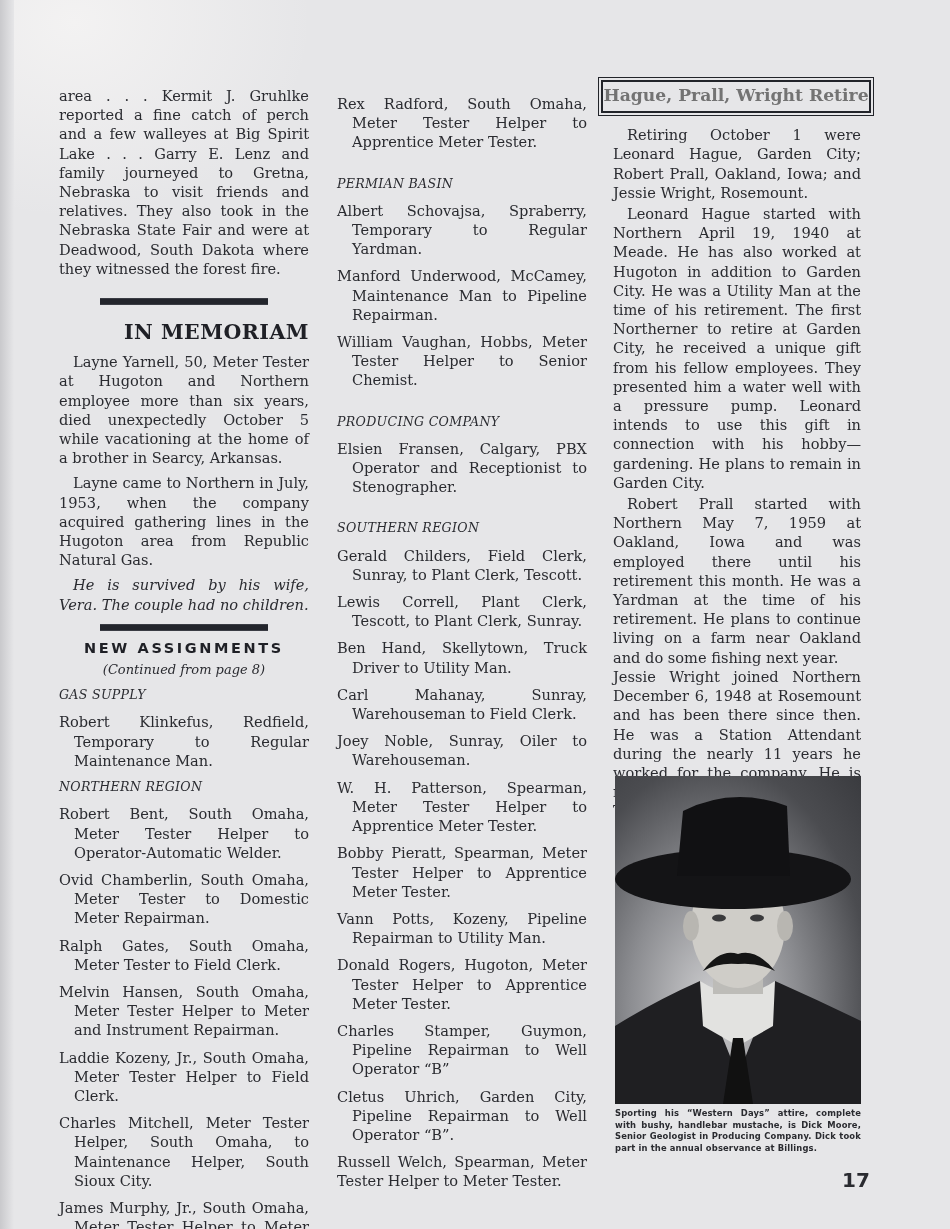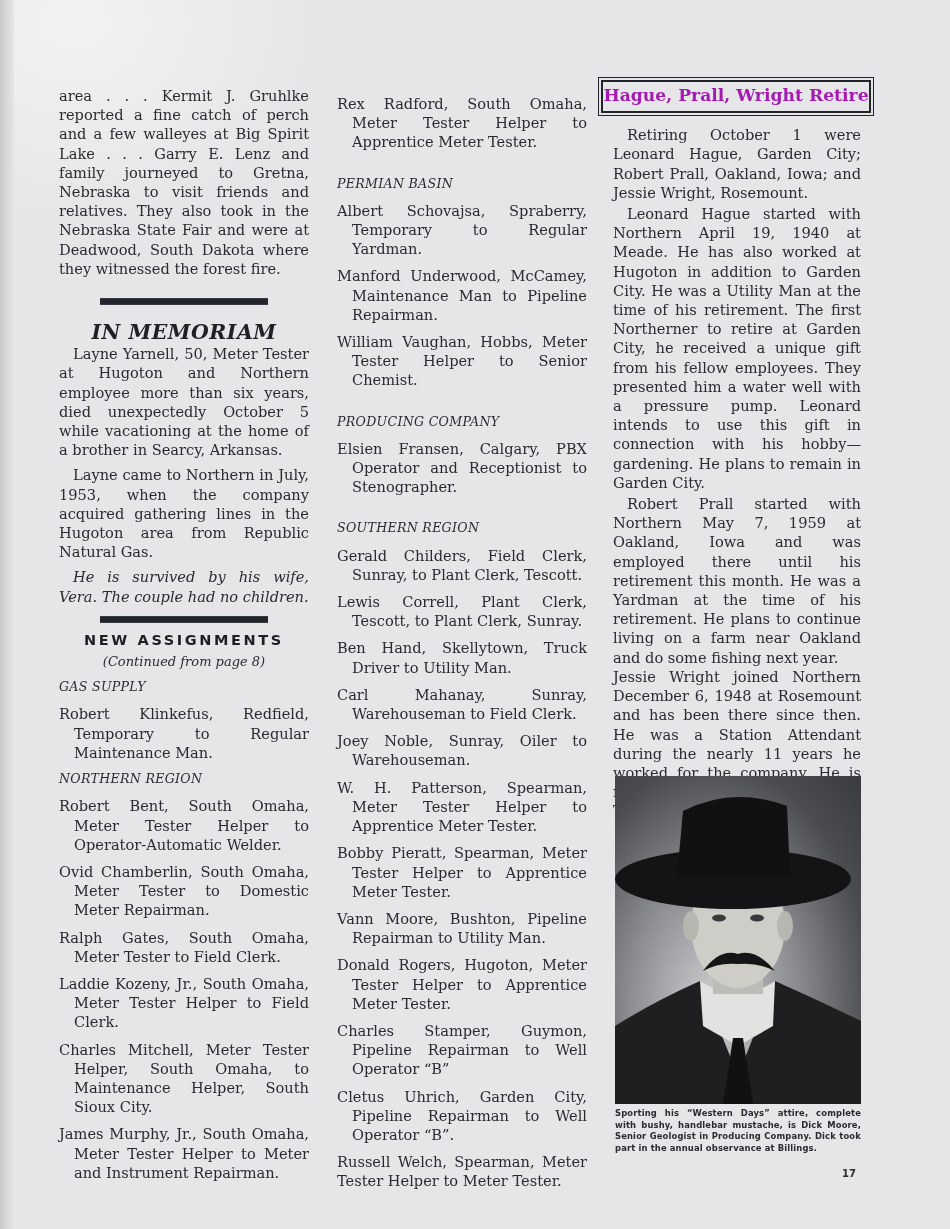--- a/index.html
+++ b/index.html
@@ -24,55 +24,55 @@
   .col3 { left: 613px; width: 248px; }
   p { margin: 0 0 6px 0; text-align: justify; }
   p.indent { text-indent: 14px; }
   .hang { padding-left: 15px; text-indent: -15px; text-align: justify; margin: 8px 0 7px 0; }
   .rule {
     height: 5px; background: #23252c; margin: 0 auto;
     border-top: 1px solid #3a3c44; border-bottom: 1px solid #3a3c44;
   }
   .memoriam-title {
     font-family: "DejaVu Serif", serif; font-weight: bold;
-    font-size: 20.5px; letter-spacing: 0.5px; text-align: center;
-    margin: 18px 0 2px 0; color: #1f2026; font-style: italic;
+    font-size: 20.5px; letter-spacing: 0.5px; text-align: right;
+    margin: 18px 0 10px 0; color: #1f2026;
   }
   .assign-title {
     font-family: "DejaVu Sans", sans-serif; font-weight: bold;
     font-size: 14.5px; letter-spacing: 2.6px; text-align: center;
     margin: 8px 0 2px 0; color: #1f2026;
   }
   .continued {
     font-style: italic; font-size: 13px; text-align: center; margin: 0 0 6px 0;
   }
   .section {
     font-style: italic; font-size: 12.6px; letter-spacing: 0.3px; margin: 0 0 6px 0;
   }
   .section.gap { margin-top: 22px; }
   .box-title {
     border: 2px solid #22242a; outline: 1px solid #22242a; outline-offset: 2px;
     padding: 4px 0 6px 0; text-align: center;
-    font-weight: bold; font-size: 17.2px; color: #a21caf;
+    font-weight: bold; font-size: 17.2px; color: #737373;
     margin: 0 -10px 12px -12px;
   }
   .photo {
     position: absolute; left: 615px; top: 776px; width: 246px; height: 328px;
     background: radial-gradient(ellipse at 40% 70%, #cfcfd1 0%, #8c8d91 40%, #4b4c50 75%, #3a3b3f 100%);
     overflow: hidden;
   }
   .caption {
     position: absolute; left: 615px; top: 1108px; width: 246px;
     font-family: "DejaVu Sans", sans-serif; font-weight: bold;
     font-size: 8.4px; line-height: 11.6px; text-align: justify; color: #2a2b30;
     letter-spacing: 0.15px;
   }
   .page-number {
     position: absolute; left: 842px; top: 1168px;
-    font-family: "DejaVu Sans", sans-serif; font-weight: bold; font-size: 10px;
+    font-family: "DejaVu Sans", sans-serif; font-weight: bold; font-size: 20px;
   }
 </style>
 </head>
 <body>
 
 <div class="page-shadow"></div>
 <div class="page-glow"></div>
 
 <div class="col col1">
   <p style="margin-bottom:20px;">area . . . Kermit J. Gruhlke reported a fine catch of perch and a few walleyes at Big Spirit Lake . . . Garry E. Lenz and family journeyed to Gretna, Nebraska to visit friends and relatives. They also took in the Nebraska State Fair and were at Deadwood, South Dakota where they witnessed the forest fire.</p>
@@ -89,20 +89,21 @@
   <div class="assign-title">NEW ASSIGNMENTS</div>
   <div class="continued">(Continued from page 8)</div>
 
   <div class="section">GAS SUPPLY</div>
   <p class="hang">Robert Klinkefus, Redfield, Temporary to Regular Maintenance Man.</p>
 
   <div class="section">NORTHERN REGION</div>
   <p class="hang">Robert Bent, South Omaha, Meter Tester Helper to Operator-Automatic Welder.</p>
   <p class="hang">Ovid Chamberlin, South Omaha, Meter Tester to Domestic Meter Repairman.</p>
   <p class="hang">Ralph Gates, South Omaha, Meter Tester to Field Clerk.</p>
+  <p class="hang">Melvin Hansen, South Omaha, Meter Tester Helper to Meter and Instrument Repairman.</p>
   <p class="hang">Laddie Kozeny, Jr., South Omaha, Meter Tester Helper to Field Clerk.</p>
   <p class="hang">Charles Mitchell, Meter Tester Helper, South Omaha, to Maintenance Helper, South Sioux City.</p>
   <p class="hang">James Murphy, Jr., South Omaha, Meter Tester Helper to Meter and Instrument Repairman.</p>
 </div>
 
 <div class="col col2">
   <p class="hang">Rex Radford, South Omaha, Meter Tester Helper to Apprentice Meter Tester.</p>
 
   <div class="section gap">PERMIAN BASIN</div>
   <p class="hang">Albert Schovajsa, Spraberry, Temporary to Regular Yardman.</p>
@@ -113,21 +114,21 @@
   <p class="hang">Elsien Fransen, Calgary, PBX Operator and Receptionist to Stenographer.</p>
 
   <div class="section gap">SOUTHERN REGION</div>
   <p class="hang">Gerald Childers, Field Clerk, Sunray, to Plant Clerk, Tescott.</p>
   <p class="hang">Lewis Correll, Plant Clerk, Tescott, to Plant Clerk, Sunray.</p>
   <p class="hang">Ben Hand, Skellytown, Truck Driver to Utility Man.</p>
   <p class="hang">Carl Mahanay, Sunray, Warehouseman to Field Clerk.</p>
   <p class="hang">Joey Noble, Sunray, Oiler to Warehouseman.</p>
   <p class="hang">W. H. Patterson, Spearman, Meter Tester Helper to Apprentice Meter Tester.</p>
   <p class="hang">Bobby Pieratt, Spearman, Meter Tester Helper to Apprentice Meter Tester.</p>
-  <p class="hang">Vann Moore, Bushton, Pipeline Repairman to Utility Man.</p>
+  <p class="hang">Vann Potts, Kozeny, Pipeline Repairman to Utility Man.</p>
   <p class="hang">Donald Rogers, Hugoton, Meter Tester Helper to Apprentice Meter Tester.</p>
   <p class="hang">Charles Stamper, Guymon, Pipeline Repairman to Well Operator “B”</p>
   <p class="hang">Cletus Uhrich, Garden City, Pipeline Repairman to Well Operator “B”.</p>
   <p class="hang" style="padding-left:0;text-indent:0;">Russell Welch, Spearman, Meter Tester Helper to Meter Tester.</p>
 </div>
 
 <div class="col col3" style="top:80px;">
   <div class="box-title">Hague, Prall, Wright Retire</div>
   <p class="indent" style="margin-bottom:2px;">Retiring October 1 were Leonard Hague, Garden City; Robert Prall, Oakland, Iowa; and Jessie Wright, Rosemount.</p>
   <p class="indent" style="margin-bottom:2px;">Leonard Hague started with Northern April 19, 1940 at Meade. He has also worked at Hugoton in addition to Garden City. He was a Utility Man at the time of his retirement. The first Northerner to retire at Garden City, he received a unique gift from his fellow employees. They presented him a water well with a pressure pump. Leonard intends to use this gift in connection with his hobby—gardening. He plans to remain in Garden City.</p>

